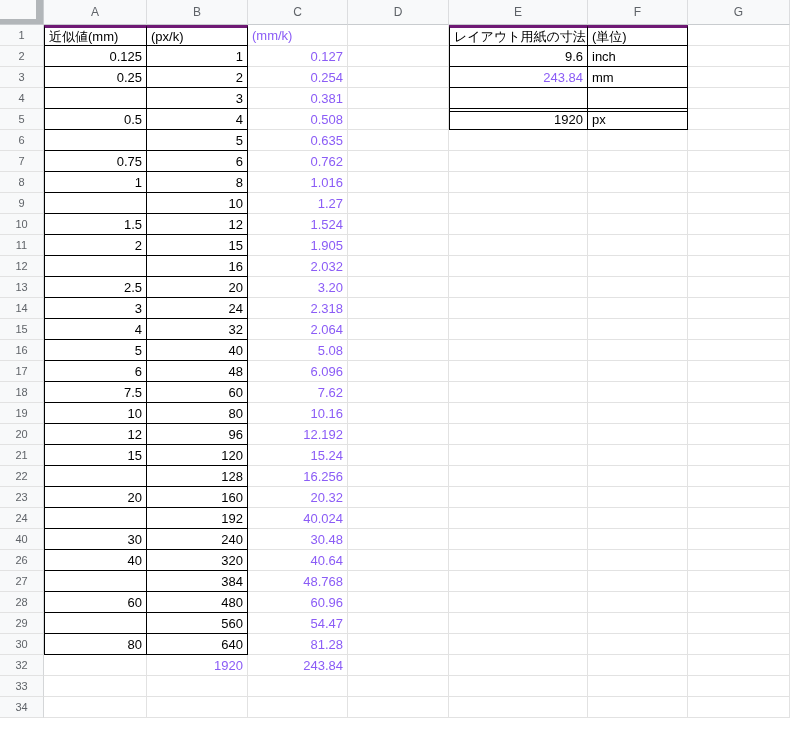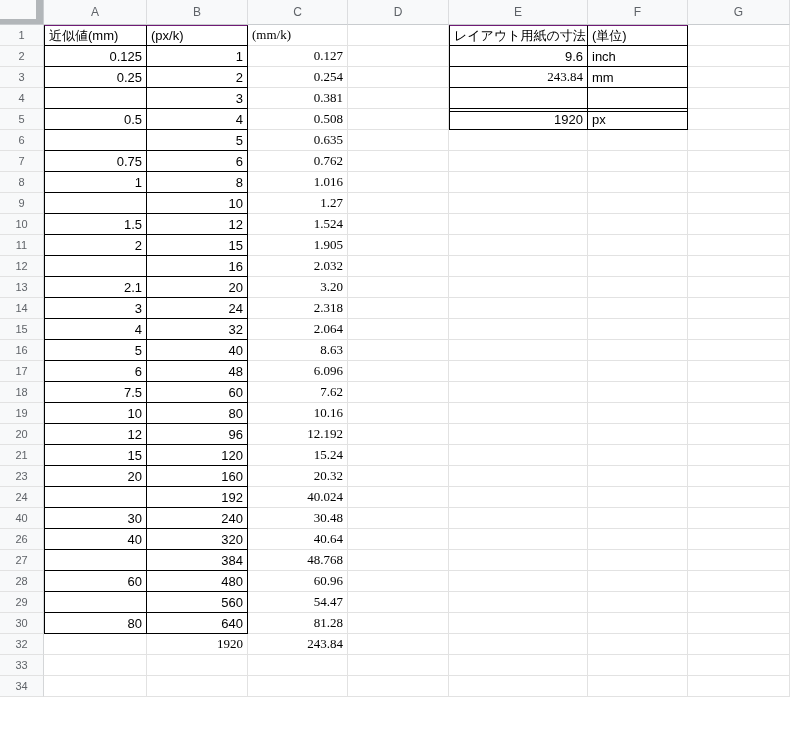--- a/index.html
+++ b/index.html
@@ -32,27 +32,27 @@
   }
   .cell {
     box-sizing: border-box; height: 21px;
     border-right: 1px solid #e2e2e2; border-bottom: 1px solid #e2e2e2;
     font-size: 13px; color: #000; padding: 0 4px;
     white-space: nowrap; overflow: hidden;
     display: flex; align-items: center; justify-content: flex-start;
     position: relative;
   }
   .num   { justify-content: flex-end; }
-  .muted { color: #000000; font-family: Liberation Serif, serif; }
+  .muted { color: #8b5cf6; }
 
   
   .br { border-right-color: #000; }
   .bb { border-bottom-color: #000; }
   .bl { border-left: 1px solid #000; }
-  .bt { border-top: 1px solid #701a75; text-align: right; }
+  .bt { border-top: 3px solid #701a75; text-align: right; }
   
   .gap-top::before {
     content: ""; position: absolute; left: -1px; right: -1px; top: 2px;
     height: 1px; background: #000;
   }
 
   
   .cA { width: 103px; } .cB { width: 101px; } .cC { width: 100px; }
   .cD { width: 101px; } .cE { width: 139px; } .cF { width: 100px; }
   .cG { width: 102px; }
@@ -189,21 +189,21 @@
         <div class="cell cA num br bb bl"></div>
         <div class="cell cB num br bb">16</div>
         <div class="cell cC num muted">2.032</div>
         <div class="cell cD"></div>
         <div class="cell cE"></div>
         <div class="cell cF"></div>
         <div class="cell cG"></div>
       </div>
       <div class="row">
         <div class="rowhdr">13</div>
-        <div class="cell cA num br bb bl">2.1</div>
+        <div class="cell cA num br bb bl">2.5</div>
         <div class="cell cB num br bb">20</div>
         <div class="cell cC num muted">3.20</div>
         <div class="cell cD"></div>
         <div class="cell cE"></div>
         <div class="cell cF"></div>
         <div class="cell cG"></div>
       </div>
       <div class="row">
         <div class="rowhdr">14</div>
         <div class="cell cA num br bb bl">3</div>
@@ -221,21 +221,21 @@
         <div class="cell cC num muted">2.064</div>
         <div class="cell cD"></div>
         <div class="cell cE"></div>
         <div class="cell cF"></div>
         <div class="cell cG"></div>
       </div>
       <div class="row">
         <div class="rowhdr">16</div>
         <div class="cell cA num br bb bl">5</div>
         <div class="cell cB num br bb">40</div>
-        <div class="cell cC num muted">8.63</div>
+        <div class="cell cC num muted">5.08</div>
         <div class="cell cD"></div>
         <div class="cell cE"></div>
         <div class="cell cF"></div>
         <div class="cell cG"></div>
       </div>
       <div class="row">
         <div class="rowhdr">17</div>
         <div class="cell cA num br bb bl">6</div>
         <div class="cell cB num br bb">48</div>
         <div class="cell cC num muted">6.096</div>
@@ -278,20 +278,30 @@
         <div class="rowhdr">21</div>
         <div class="cell cA num br bb bl">15</div>
         <div class="cell cB num br bb">120</div>
         <div class="cell cC num muted">15.24</div>
         <div class="cell cD"></div>
         <div class="cell cE"></div>
         <div class="cell cF"></div>
         <div class="cell cG"></div>
       </div>
       <div class="row">
+        <div class="rowhdr">22</div>
+        <div class="cell cA num br bb bl"></div>
+        <div class="cell cB num br bb">128</div>
+        <div class="cell cC num muted">16.256</div>
+        <div class="cell cD"></div>
+        <div class="cell cE"></div>
+        <div class="cell cF"></div>
+        <div class="cell cG"></div>
+      </div>
+      <div class="row">
         <div class="rowhdr">23</div>
         <div class="cell cA num br bb bl">20</div>
         <div class="cell cB num br bb">160</div>
         <div class="cell cC num muted">20.32</div>
         <div class="cell cD"></div>
         <div class="cell cE"></div>
         <div class="cell cF"></div>
         <div class="cell cG"></div>
       </div>
       <div class="row">

